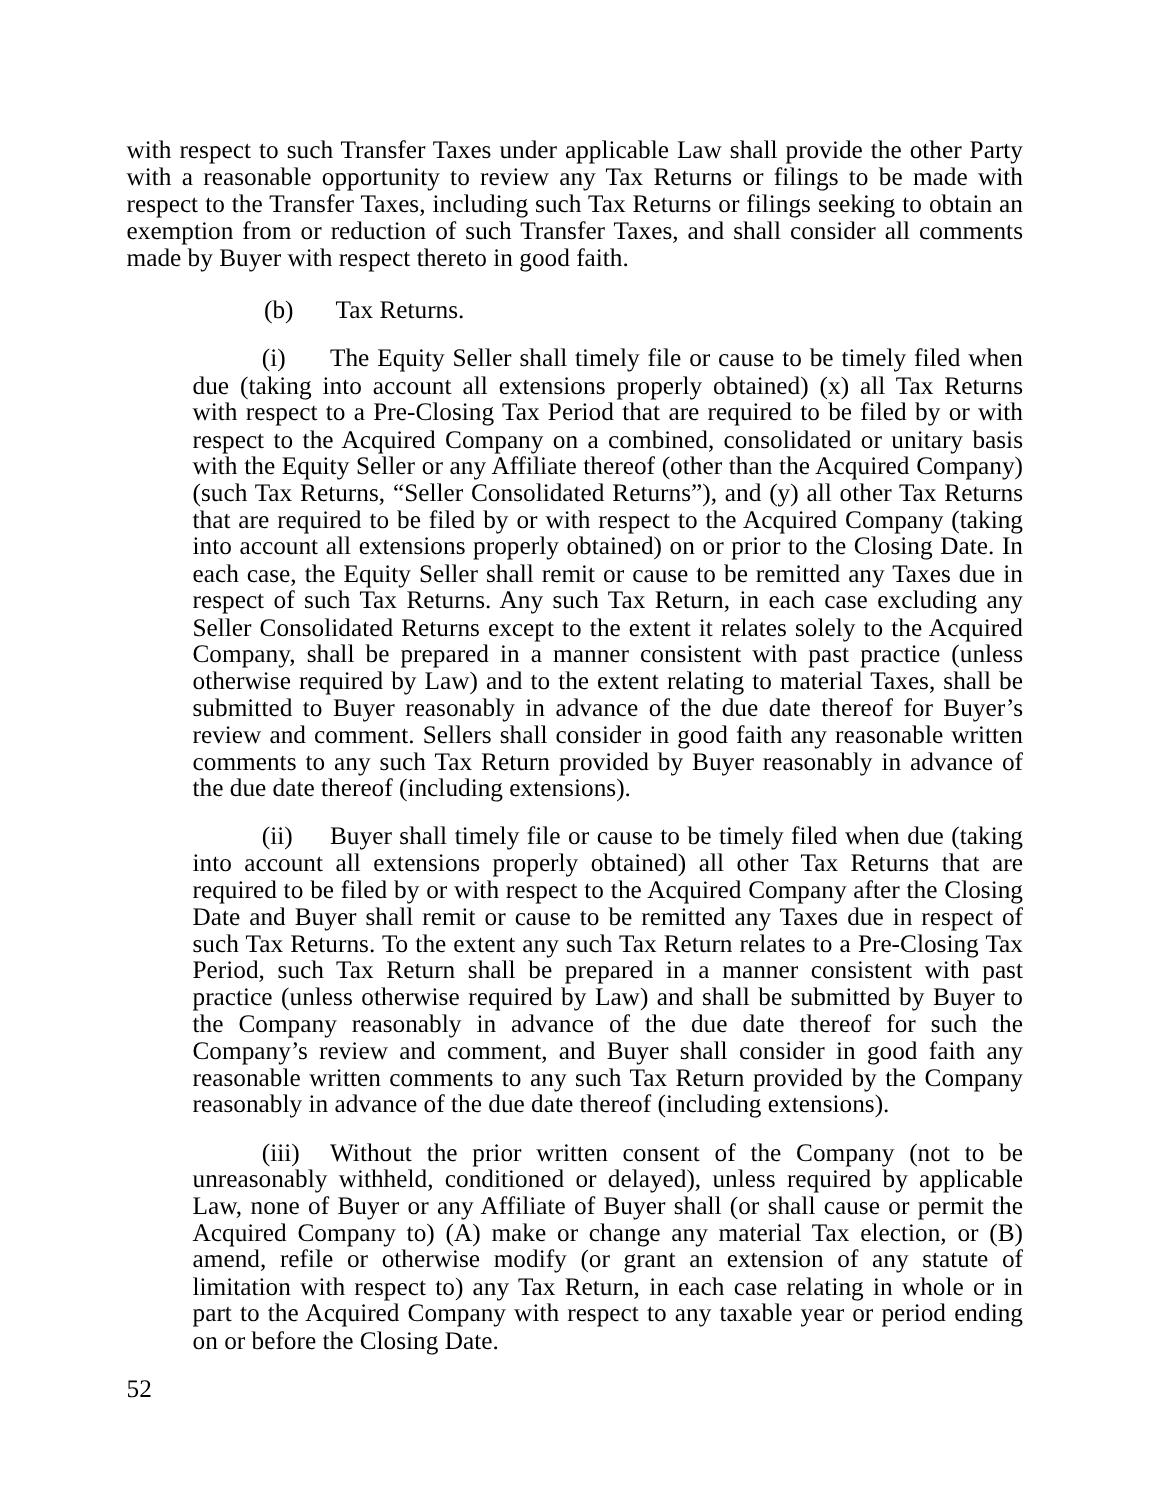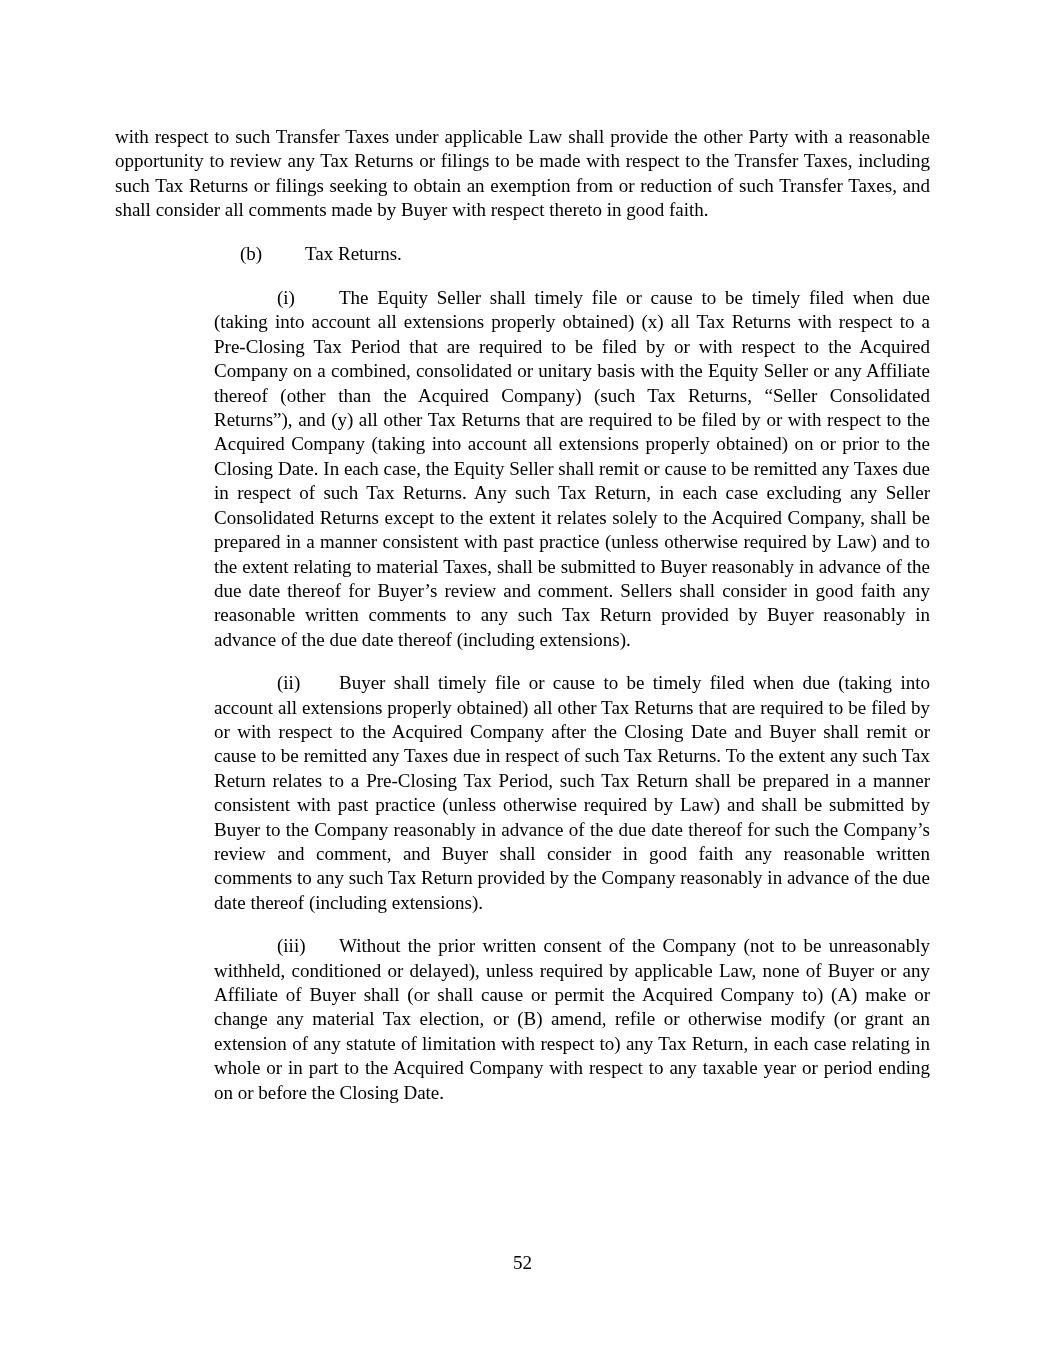--- a/index.html
+++ b/index.html
@@ -7,60 +7,60 @@
     padding: 0;
     background: #ffffff;
   }
   .page {
     position: relative;
     width: 1055px;
     height: 1365px;
     background: #ffffff;
     color: #000000;
     font-family: "Liberation Serif", "DejaVu Serif", serif;
-    font-size: 19px;
+    font-size: 23px;
     line-height: 24.4px;
     overflow: hidden;
   }
   .content {
     position: absolute;
     left: 115px;
     top: 125px;
     width: 815px;
   }
   p.para {
     margin: 0 0 19px 0;
     text-align: justify;
   }
   p.heading-b {
     margin-left: 125px;
     margin-bottom: 20px;
     text-align: left;
   }
   p.clause {
-    margin-left: 99px;
+    margin-left: 60px;
     text-indent: 63px;
   }
   .num {
     display: inline-block;
     min-width: 62px;
     text-indent: 0;
   }
   .num-b {
     display: inline-block;
     min-width: 65px;
   }
   .underline {
   }
   .page-number {
     position: absolute;
     left: 115px;
     top: 1251px;
     width: 815px;
-    text-align: center;
+    text-align: left;
   }
 </style>
 </head>
 <body>
 
 <div class="page">
   <div class="content">
 
     <p class="para"><span>with respect to such Transfer Taxes under applicable Law shall provide the other Party with a reasonable opportunity to review any Tax Returns or filings to be made with respect to the Transfer Taxes, including such Tax Returns or filings seeking to obtain an exemption from or reduction of such Transfer Taxes, and shall consider all comments made by Buyer with respect thereto in good faith.</span></p>
 

